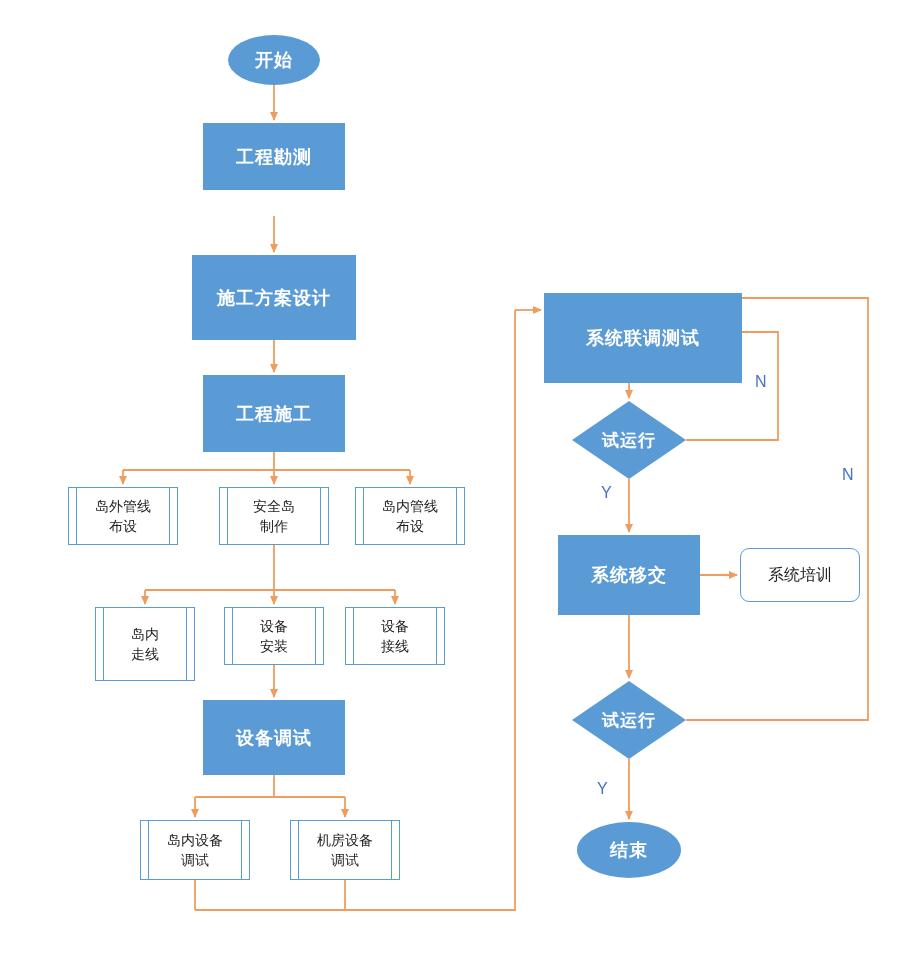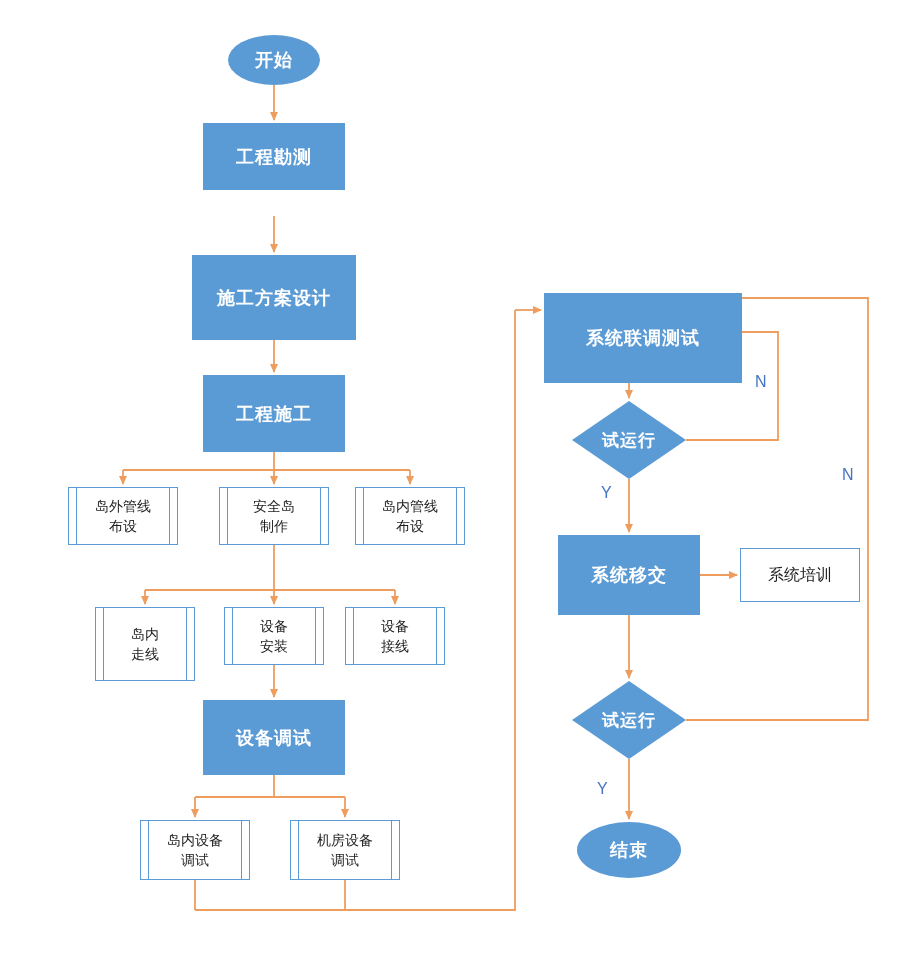--- a/index.html
+++ b/index.html
@@ -63,21 +63,21 @@
   #pipe-in      { left:355px; top:487px; width:110px; height:58px; }
   #wire-in      { left:95px;  top:607px; width:100px; height:74px; }
   #equip-install{ left:224px; top:607px; width:100px; height:58px; }
   #equip-wire   { left:345px; top:607px; width:100px; height:58px; }
   #equip-debug  { left:203px; top:700px; width:142px; height:75px; }
   #island-debug { left:140px; top:820px; width:110px; height:60px; }
   #room-debug   { left:290px; top:820px; width:110px; height:60px; }
   #joint-test   { left:544px; top:265px; width:198px; height:90px;margin-top:28px; }
   #trial1       { left:572px; top:401px; width:114px; height:78px; }
   #handover     { left:558px; top:535px; width:142px; height:80px; }
-  #training     { left:740px; top:548px; width:120px; height:54px; }
+  #training     { left:740px; top:548px; width:120px; height:54px;border-radius:9px; }
   #trial2       { left:572px; top:681px; width:114px; height:78px; }
   #end          { left:577px; top:822px; width:104px; height:56px; }
 
   #lbl-n1 { left:755px; top:373px; }
   #lbl-y1 { left:601px; top:484px; }
   #lbl-n2 { left:842px; top:466px; }
   #lbl-y2 { left:597px; top:780px; }
 </style>
 </head>
 <body>

